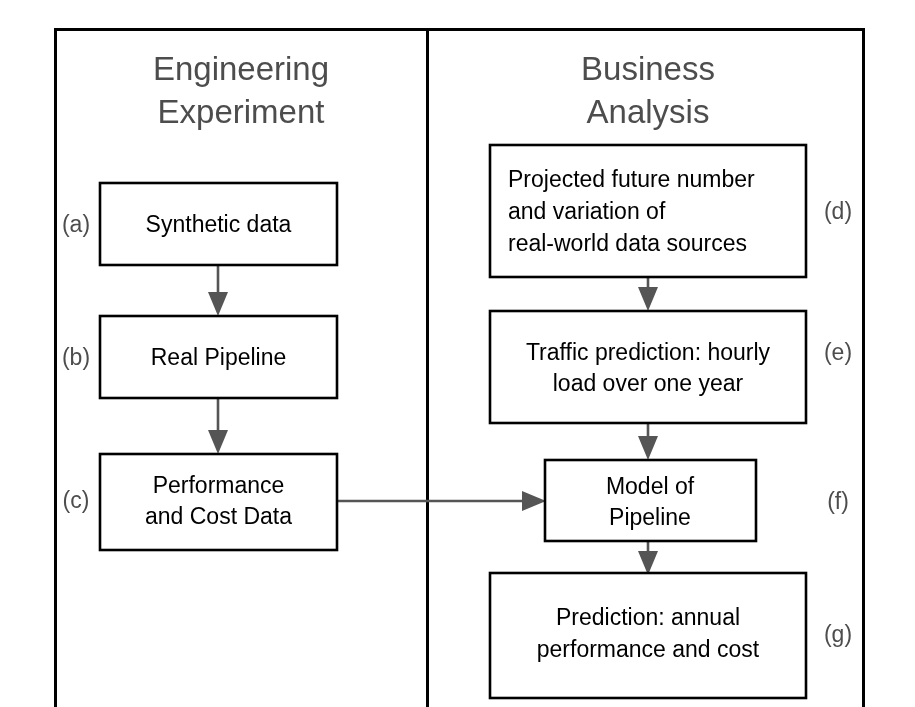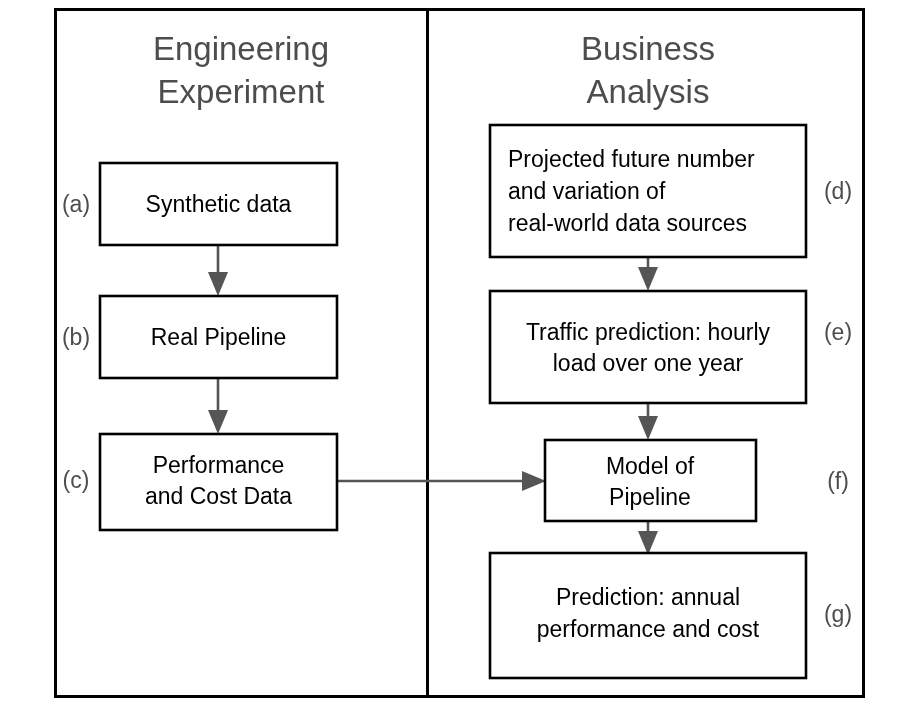--- a/index.html
+++ b/index.html
@@ -10,20 +10,21 @@
   body {
     width: 915px;
     height: 707px;
     font-family: "Liberation Sans", sans-serif;
     overflow: hidden;
   }
   #diagram-root {
     position: relative;
     width: 915px;
     height: 538px;
+    margin-top: 20px;
   }
   svg#diagram-svg {
     position: absolute;
     left: 0;
     top: 0;
     width: 915px;
     height: 707px;
   }
   .panel-frame {
     fill: #ffffff;

